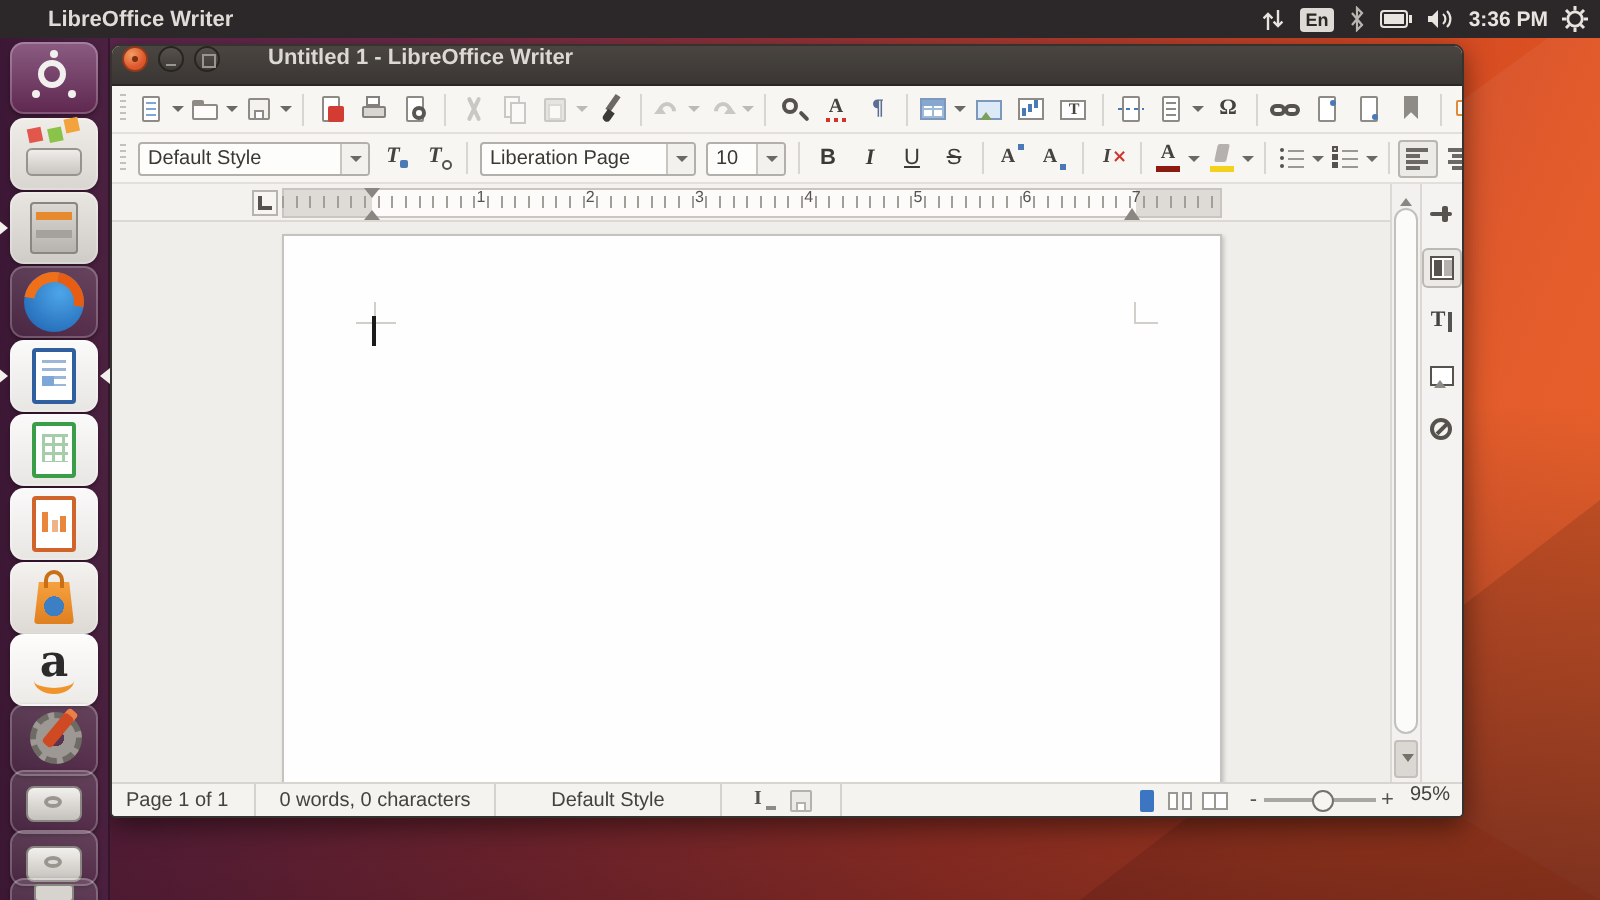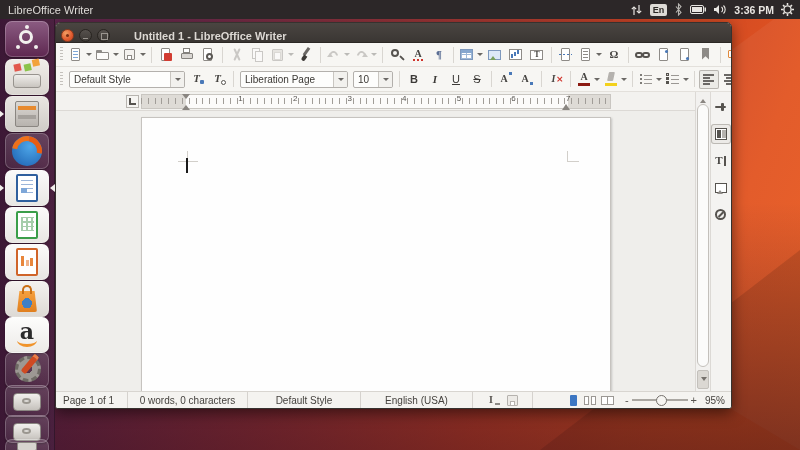--- a/index.html
+++ b/index.html
@@ -6,21 +6,21 @@
   body{font-family:"Liberation Sans","DejaVu Sans",sans-serif;-webkit-font-smoothing:antialiased}
   .desktop{position:relative;width:800px;height:450px;overflow:hidden;
     background:linear-gradient(112deg,#55234e 0%,#6e2a48 22%,#9c3536 45%,#c84326 66%,#e25420 84%,#ea5b1e 100%)}
   .shade{position:absolute;inset:0;background:linear-gradient(180deg,rgba(0,0,0,0) 45%,rgba(30,5,25,.45) 100%);z-index:0;pointer-events:none}
   .facet1{position:absolute;right:0;top:0;width:340px;height:450px;background:rgba(255,255,255,.05);clip-path:polygon(100% 0,0 55%,100% 100%);z-index:0}
   .facet2{position:absolute;right:0;bottom:0;width:260px;height:200px;background:rgba(0,0,0,.12);clip-path:polygon(0 100%,100% 0,100% 100%);z-index:0}
 
   
   .panel{position:absolute;left:0;top:0;width:800px;height:19px;background:#2c2728;color:#e8e5e1;
     display:flex;align-items:center;font-size:11px;z-index:5}
-  .panel-title{margin-left:8px;font-weight:normal;color:#dfdcd8}
+  .panel-title{margin-left:24px;font-weight:bold;color:#dfdcd8}
   .tray{margin-left:auto;display:flex;align-items:center;gap:7px;margin-right:6px}
   .tray svg{display:block}
   .kbadge{background:#dedbd6;color:#2b2825;font-size:9px;font-weight:bold;padding:1px 3px;border-radius:2px;line-height:10px}
   .clock{font-weight:bold;font-size:10.5px}
 
   
   .launcher{position:absolute;left:0;top:19px;width:55px;height:431px;z-index:4;overflow:hidden;
     background:linear-gradient(90deg,rgba(58,23,52,.94),rgba(74,33,64,.88));box-shadow:inset -1px 0 0 rgba(0,0,0,.3)}
   .ltile{position:absolute;left:5px;width:44px;height:36px;border-radius:7px;
     background:linear-gradient(rgba(255,255,255,.16),rgba(255,255,255,.06));
@@ -74,21 +74,21 @@
     box-shadow:inset 0 3px 0 #e97f4a}
   .lt-disk-1::before,.lt-disk-2::before{left:8px;top:8px;width:28px;height:18px;background:linear-gradient(#f2f0ed,#c5c1bc);border:1px solid #8a8681;border-radius:4px}
   .lt-disk-1::after,.lt-disk-2::after{left:17px;top:13px;width:9px;height:6px;border:2px solid #9a968f;border-radius:50%}
   .lt-trash::before{left:12px;top:3px;width:20px;height:9px;background:#d7d4cf;border:1px solid #8a8681;border-radius:2px}
 
   
   .win{position:absolute;left:55px;top:22px;width:677px;height:387px;z-index:3;
     background:#f6f5f2;border:1px solid #36322f;border-radius:5px 5px 3px 3px;
     box-shadow:0 4px 14px rgba(0,0,0,.5);display:flex;flex-direction:column;overflow:hidden;box-sizing:border-box}
   .titlebar{height:19px;flex:none;background:linear-gradient(#4a4541,#3a3633);border-bottom:1px solid #2b2724;
-    display:flex;align-items:flex-end}
+    display:flex;align-items:flex-start}
   .wc{width:13px;height:13px;border-radius:50%;margin-left:5px;position:relative;flex:none}
   .wc-close{background:radial-gradient(circle at 35% 30%,#f29e63,#e0592e 60%,#c44a24);border:1px solid #8f3a1d;box-sizing:border-box}
   .wc-close::after{content:"";position:absolute;left:4px;top:4px;width:3px;height:3px;background:#7c2f14;border-radius:50%}
   .wc-plain{background:linear-gradient(#575притcd,#3e3a36);background:linear-gradient(#56514d,#3e3a36);border:1px solid #282420;box-sizing:border-box}
   .wc-min::after{content:"";position:absolute;left:3px;top:8px;width:5px;height:1px;background:#9a958f}
   .wc-max::after{content:"";position:absolute;left:3px;top:3px;width:5px;height:5px;border:1px solid #9a958f}
   .title{margin-left:24px;font-size:11px;font-weight:bold;color:#dcd8d3;white-space:nowrap}
 
   
   .tbar{height:23px;background:#f7f6f3;border-bottom:1px solid #e3e0db;display:flex;align-items:center;
@@ -228,21 +228,21 @@
   .vscroll{width:14px;flex:none;background:#f2f1ef;border-left:1px solid #dcd9d5;position:relative}
   .vscroll::before{content:"";position:absolute;left:4px;top:4px;width:0;height:0;border:3px solid rgba(0,0,0,0);border-bottom:4px solid #8a8681}
   .vthumb{position:absolute;left:1px;right:1px;top:12px;bottom:24px;background:#fbfbfa;border:1px solid #c3c0bb;border-radius:6px}
   .vstep{position:absolute;left:1px;right:1px;bottom:2px;height:17px;background:#dbd8d3;border:1px solid #c3c0bb;border-radius:2px}
   .vstep::after{content:"";position:absolute;left:3px;top:6px;width:0;height:0;border:3px solid rgba(0,0,0,0);border-top:4px solid #75716c}
   .sidebar{flex:1;background:#f4f3f1;border-left:1px solid #dcd9d5;display:flex;flex-direction:column;align-items:center;padding-top:5px;gap:7px}
   .sbtab{width:20px;height:20px;display:flex;align-items:center;justify-content:center;border-radius:3px}
   .sbtab.active{background:#eceae7;box-shadow:inset 0 0 0 1px #bcb9b4}
 
   
-  .sbar{height:16px;flex:none;background:#f4f3f0;border-top:1px solid #d8d5d0;display:flex;align-items:center;
+  .sbar{height:16px;flex:none;background:#f4f3f0;border-top:1px solid #d8d5d0;display:flex;
     font-size:10px;color:#45423e;overflow:hidden}
   .sc{height:100%;display:flex;align-items:center;justify-content:center;border-right:1px solid #d5d2ce;flex:none;padding:0 4px;box-sizing:border-box}
   .sc-left{justify-content:flex-start;padding-left:7px}
   .sc .ic{width:15px;height:15px}
   .zoomwrap{display:flex;align-items:center;gap:3px;flex:none;padding:0 6px}
   .zs-minus,.zs-plus{font-size:11px;color:#56534f;line-height:10px}
   .zs-track{width:56px;height:2px;background:#aaa7a2;position:relative}
   .zs-track::before{content:"";position:absolute;left:50%;top:-3px;width:1px;height:8px;background:#aaa7a2}
   .zs-knob{position:absolute;left:24px;top:-4px;width:9px;height:9px;background:#f6f5f2;border:1px solid #75716c;border-radius:50%}
   .zpct{margin-left:2px;margin-right:6px;flex:none}
@@ -541,21 +541,20 @@
           <span class="sbtab">
             <i class="ic ic-sb-navigator"></i>
           </span>
         </div>
     </div>
 
     <div class="sbar">
       <span class="sc sc-left" style="width:72px">Page 1 of 1</span>
       <span class="sc" style="width:120px">0 words, 0 characters</span>
       <span class="sc" style="width:113px">Default Style</span>
-      <span class="sc" style="width:112px">English (USA)</span>
       <span class="sc" style="width:60px;gap:4px">
         <i class="ic ic-st-insert"></i>
         <i class="ic ic-st-save"></i>
       </span>
       <span style="flex:1"></span>
       <span class="sc" style="border-right:none;gap:2px">
         <i class="ic ic-st-page-single"></i>
         <i class="ic ic-st-page-multi"></i>
         <i class="ic ic-st-page-book"></i>
       </span>

